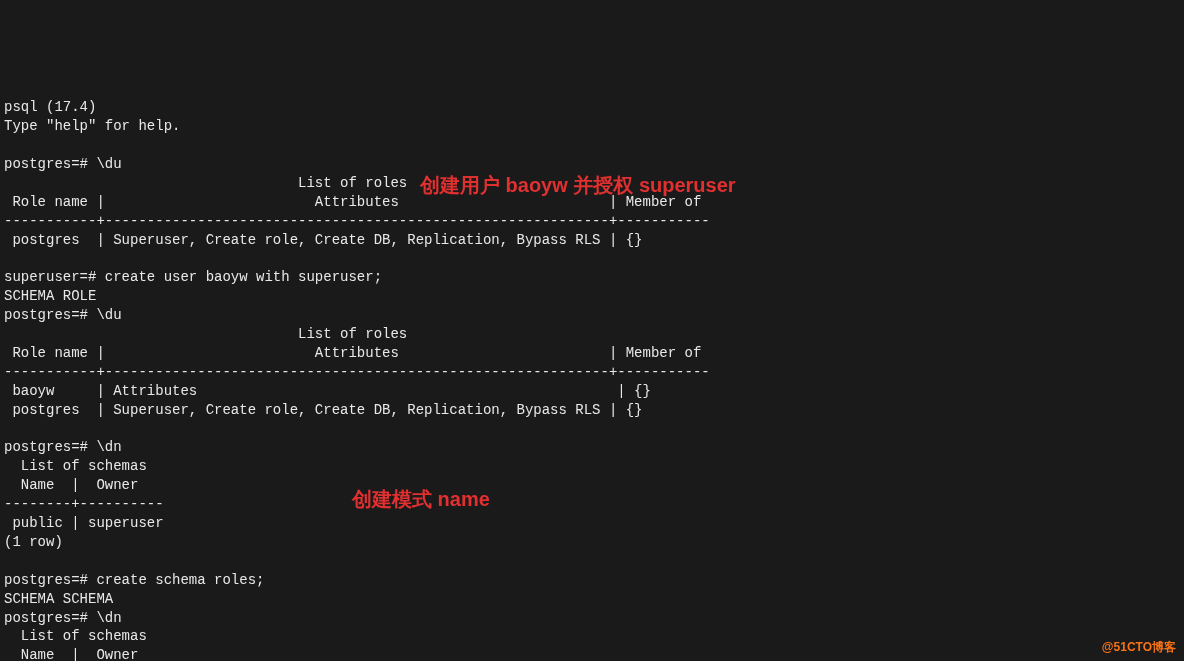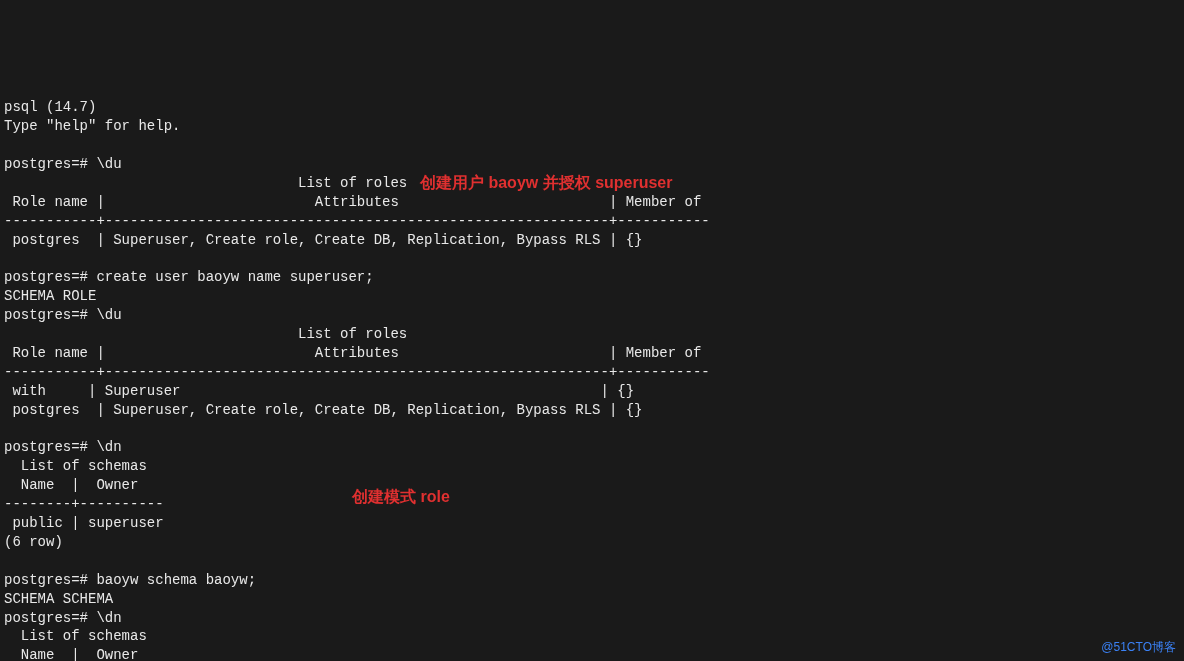--- a/index.html
+++ b/index.html
@@ -16,76 +16,77 @@
     position: relative;
     white-space: pre;
   }
   .terminal {
     white-space: pre;
   }
   .annot {
     color: #e03030;
     font-family: "Microsoft YaHei", "PingFang SC", sans-serif;
     font-weight: bold;
-    font-size: 16px;
+    font-size: 20px;
     position: absolute;
     white-space: nowrap;
   }
   .watermark {
     position: absolute;
     right: 8px;
     bottom: 6px;
-    color: #3b82f6;
+    color: #f97316;
     font-family: sans-serif;
     font-size: 12px;
+    font-weight: bold;
   }
 </style>
 </head>
 <body>
 
 
 
 <div class="terminal">
-<span>psql (14.7)</span>
+<span>psql (17.4)</span>
 <span>Type "help" for help.</span>
 
 <span>postgres=# \du</span>
 <span>                                   List of roles</span>
 <span> Role name |                         Attributes                         | Member of </span>
 <span>-----------+------------------------------------------------------------+-----------</span>
 <span> postgres  | Superuser, Create role, Create DB, Replication, Bypass RLS | {}</span>
 
-<span>postgres=# create user baoyw name superuser;</span>
+<span>superuser=# create user baoyw with superuser;</span>
 <span>SCHEMA ROLE</span>
 <span>postgres=# \du</span>
 <span>                                   List of roles</span>
 <span> Role name |                         Attributes                         | Member of </span>
 <span>-----------+------------------------------------------------------------+-----------</span>
-<span> with     | Superuser                                                  | {}</span>
+<span> baoyw     | Attributes                                                  | {}</span>
 <span> postgres  | Superuser, Create role, Create DB, Replication, Bypass RLS | {}</span>
 
 <span>postgres=# \dn</span>
 <span>  List of schemas</span>
 <span>  Name  |  Owner   </span>
 <span>--------+----------</span>
 <span> public | superuser</span>
-<span>(6 row)</span>
+<span>(1 row)</span>
 
-<span>postgres=# baoyw schema baoyw;</span>
+<span>postgres=# create schema roles;</span>
 <span>SCHEMA SCHEMA</span>
 <span>postgres=# \dn</span>
 <span>  List of schemas</span>
 <span>  Name  |  Owner   </span>
 
 
 
 
 
 
 </div>
 
 <div class="annot" style="left:420px; top:172px;">创建用户 baoyw 并授权 superuser</div>
-<div class="annot" style="left:352px; top:486px;">创建模式 role</div>
+<div class="annot" style="left:352px; top:486px;">创建模式 name</div>
 
 <div class="watermark">@51CTO博客</div>
 
 
 
 
 </body></html>

